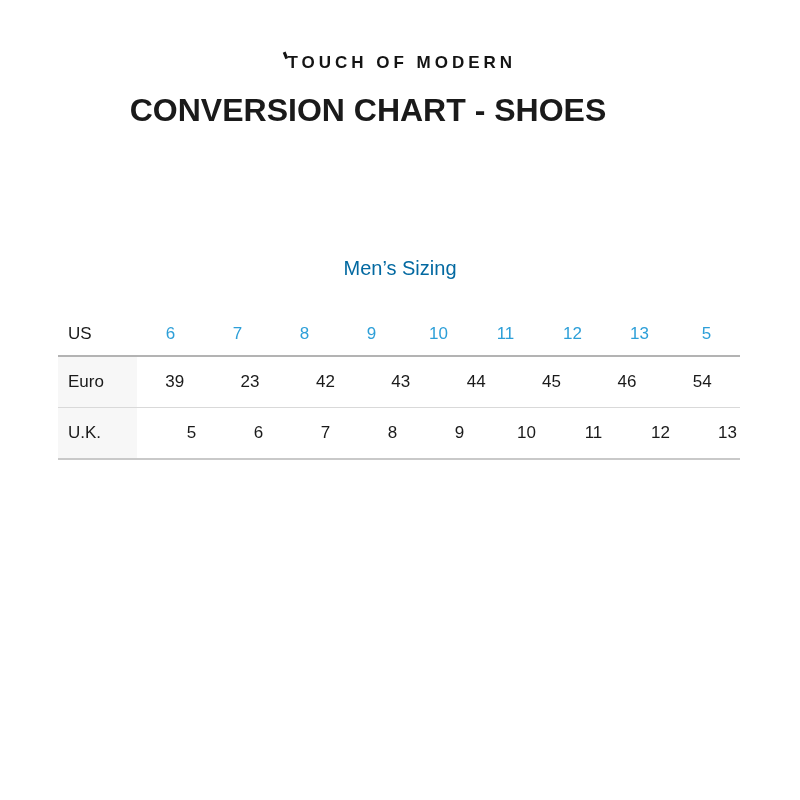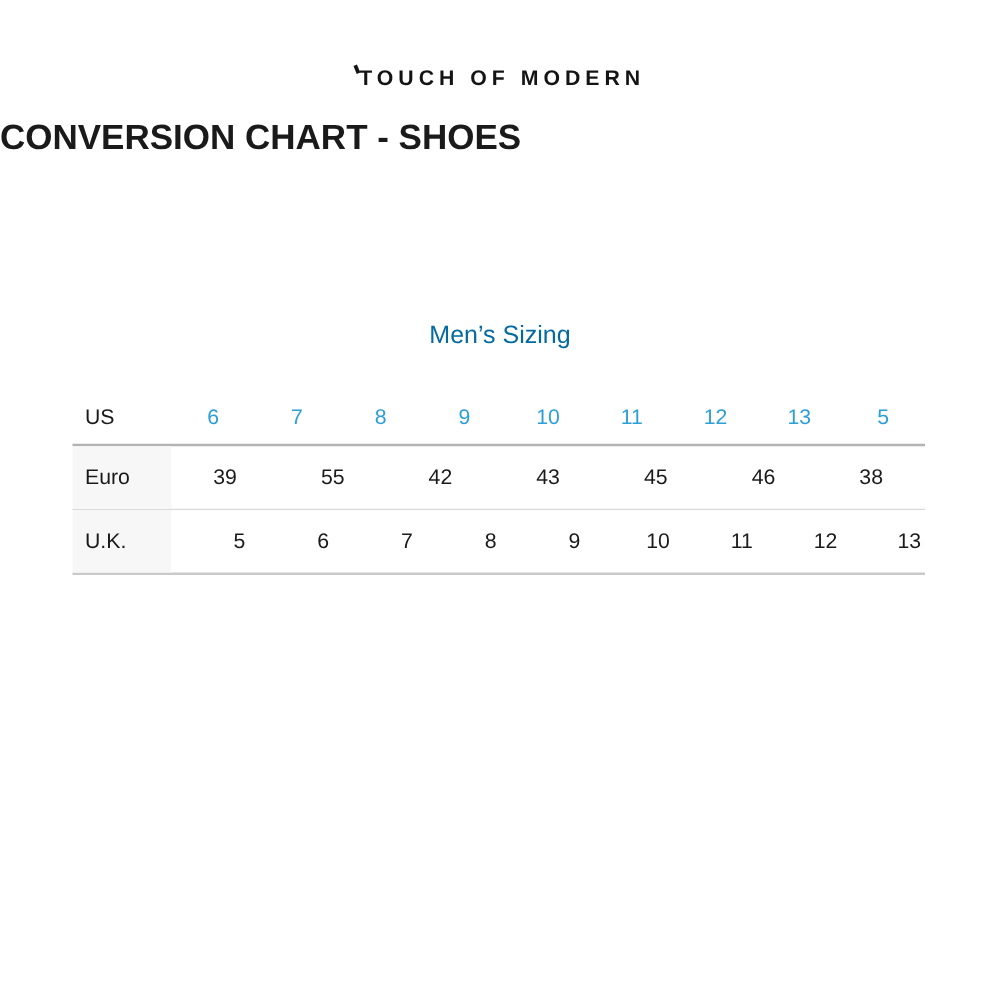--- a/index.html
+++ b/index.html
@@ -41,21 +41,22 @@
     vertical-align: 9px;
   }
 
   
   .title {
     position: absolute;
     top: 94px;
     left: 0;
     width: 736px;
     margin: 0;
-    font-size: 28px;
+    text-align: center;
+    font-size: 32px;
     line-height: 32px;
     font-weight: 700;
     letter-spacing: 0px;
     color: #1a1a1a;
     white-space: nowrap;
   }
 
   
   .subtitle {
     position: absolute;
@@ -144,26 +145,27 @@
       <div class="cell value">10</div>
       <div class="cell value">11</div>
       <div class="cell value">12</div>
       <div class="cell value">13</div>
       <div class="cell value">5</div>
     </div>
 
     <div class="row row-euro">
       <div class="cell label">Euro</div>
       <div class="cell value">39</div>
-      <div class="cell value">55</div>
+      <div class="cell value">23</div>
       <div class="cell value">42</div>
       <div class="cell value">43</div>
+      <div class="cell value">44</div>
       <div class="cell value">45</div>
       <div class="cell value">46</div>
-      <div class="cell value">38</div>
+      <div class="cell value">54</div>
     </div>
 
     <div class="row row-uk">
       <div class="cell label">U.K.</div>
       <div class="cell value">5</div>
       <div class="cell value">6</div>
       <div class="cell value">7</div>
       <div class="cell value">8</div>
       <div class="cell value">9</div>
       <div class="cell value">10</div>

